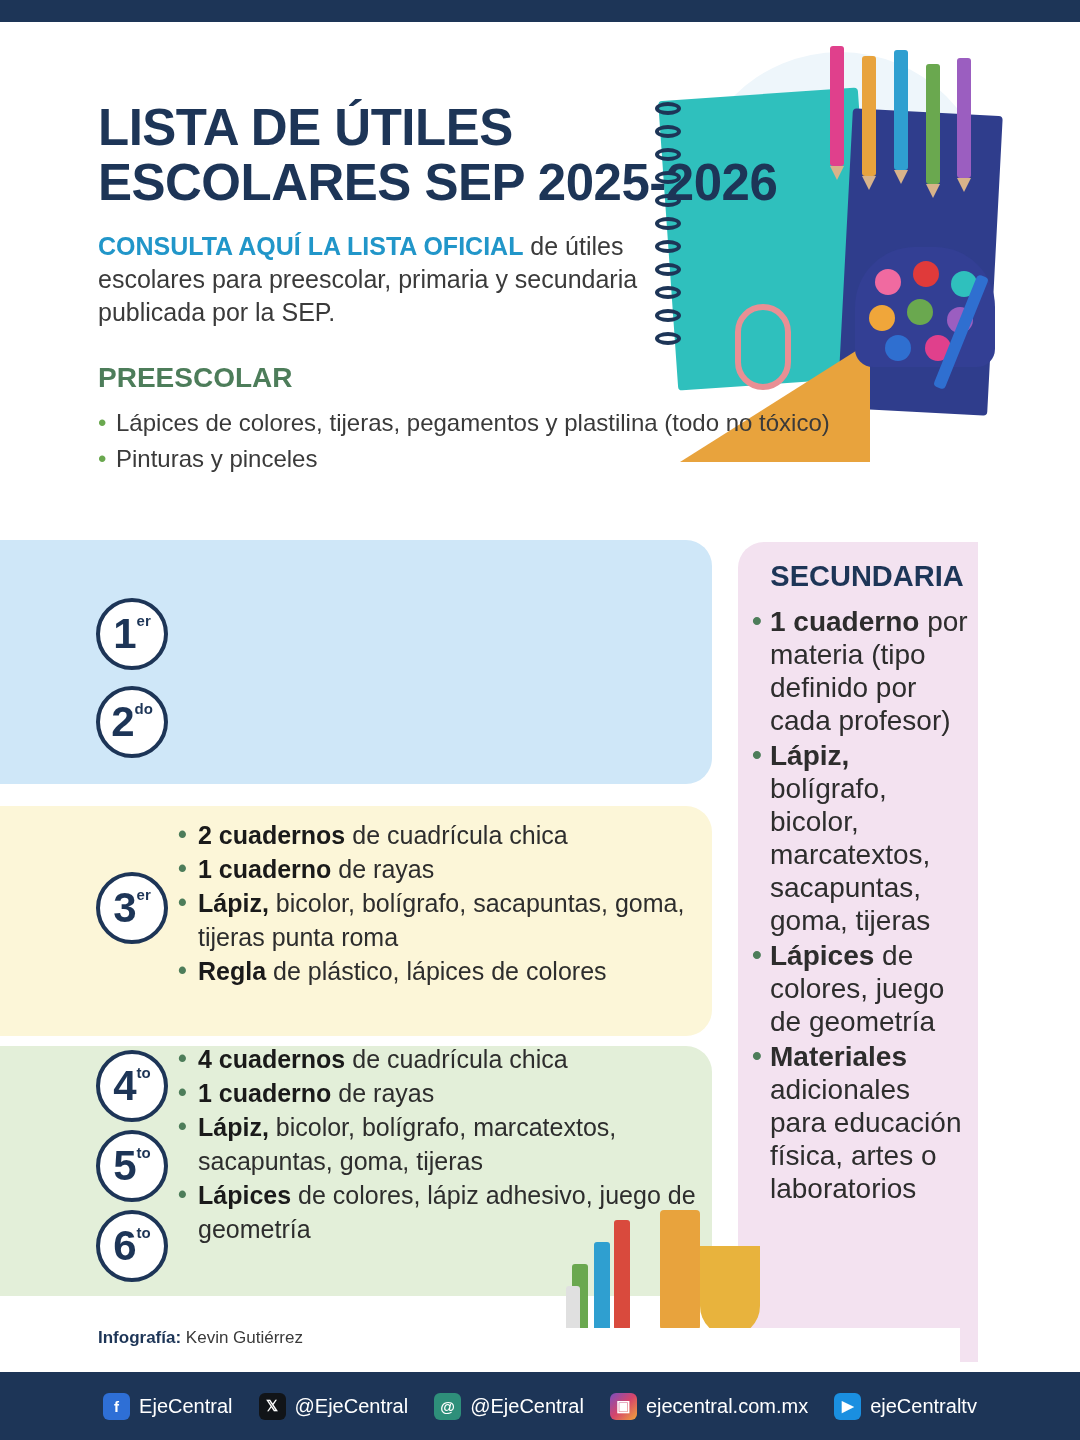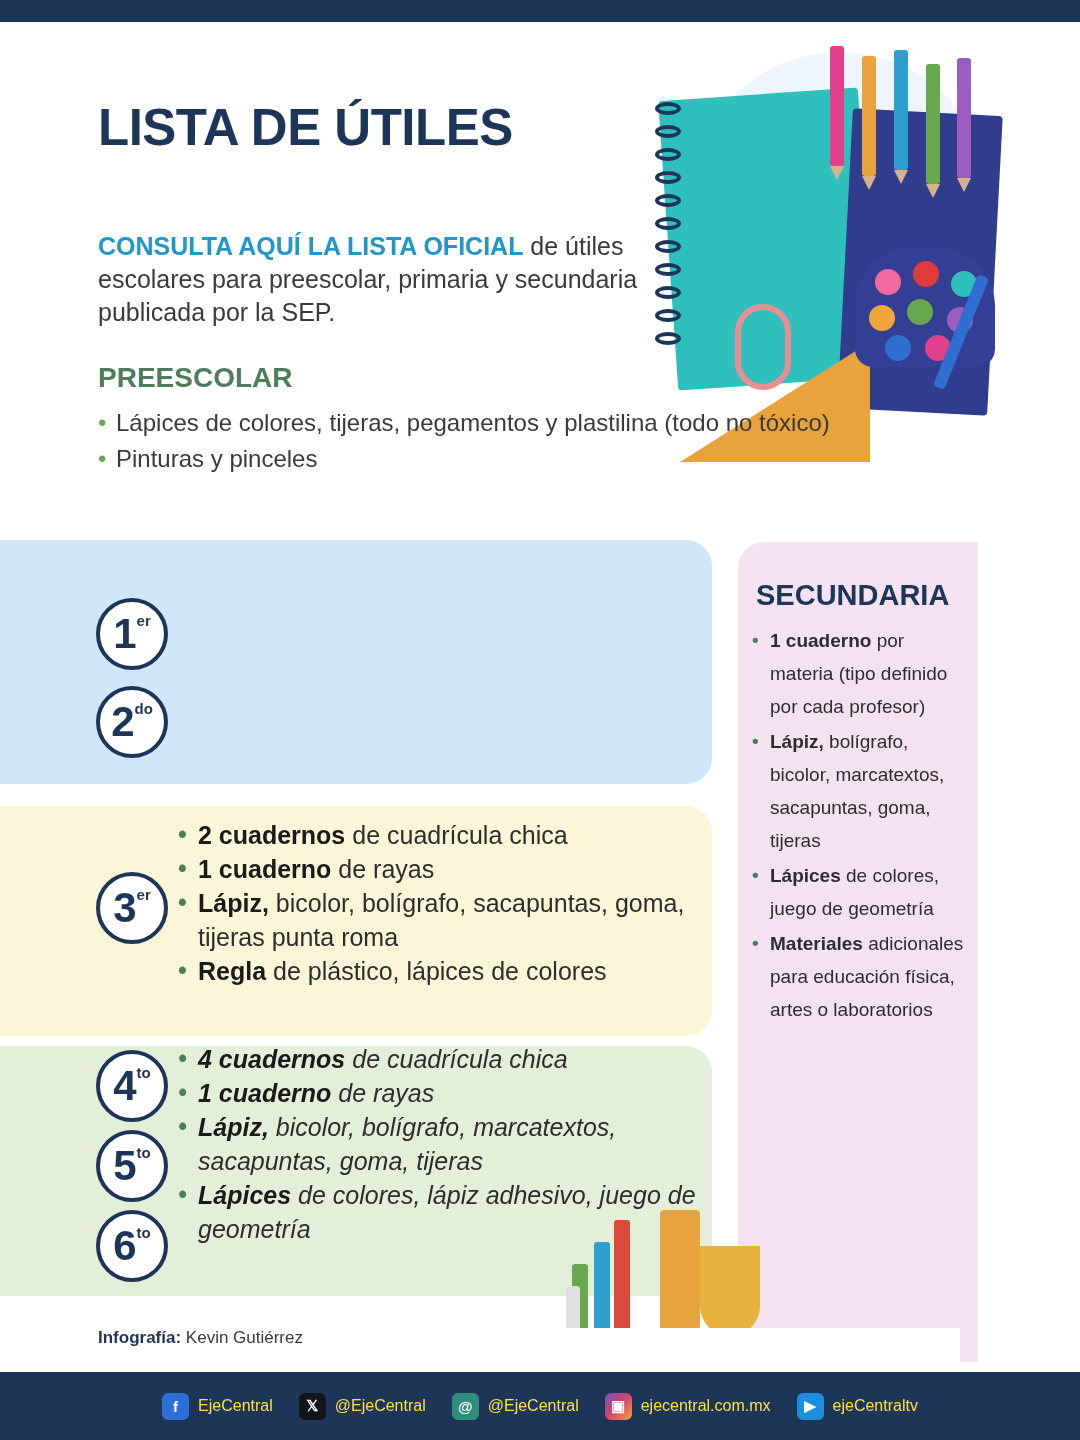--- a/index.html
+++ b/index.html
@@ -40,21 +40,21 @@
     border-radius: 6px;
     display: flex; align-items: center; justify-content: center;
     color: #fff; font-size: 15px; font-weight: bold;
     flex: none;
   }
   .fb { background: #2e6fd6; }
   .xx { background: #111418; }
   .th { background: #2e8f7a; border-radius: 50%; }
   .ig { background: linear-gradient(135deg,#7a4ec0,#d6456a,#f0a63a); }
   .yt { background: #1a8fe0; }
-  .social .label { color: #fde047; font-size: 16px; }
+  .social .label { color: #ffffff; font-size: 20px; }
 
   
   .headwrap {
     position: absolute;
     top: 22px; left: 0;
     width: 1080px;
     height: 512px;
     background: #ffffff;
   }
   .title {
@@ -258,34 +258,35 @@
   
   .secundaria {
     position: absolute;
     left: 738px; top: 8px;
     width: 240px;
     height: 820px;
     background: #f3e2f0;
     border-radius: 26px 0 0 26px;
   }
   .sec-head {
-    margin: 37px 0 12px 18px;
+    margin: 18px 0 12px 18px;
     font-size: 29px;
     font-weight: bold;
     color: #1d3557;
+    text-align: center;
   }
   .sec-list {
     margin-left: 14px;
     width: 220px;
   }
   .sec-list li {
     list-style: none;
     position: relative;
     padding-left: 18px;
-    font-size: 19px;
+    font-size: 28px;
     line-height: 33px;
     color: #2d2d2d;
     margin-bottom: 2px;
   }
   .sec-list li:before {
     content: "•";
     position: absolute; left: 0; top: -1px;
     color: #4d7d5a; font-weight: bold;
   }
 
@@ -336,20 +337,21 @@
     </div>
     <div class="art brush"></div>
     <div class="art pencil" style="left:830px;top:24px;background:#e0408c;"></div>
     <div class="art pencil" style="left:862px;top:34px;background:#e8a33d;"></div>
     <div class="art pencil" style="left:894px;top:28px;background:#2f9fd0;"></div>
     <div class="art pencil" style="left:926px;top:42px;background:#6aa84f;"></div>
     <div class="art pencil" style="left:957px;top:36px;background:#9b5ec0;"></div>
 
     <div class="title">
       <div>LISTA DE ÚTILES</div>
+      <div>ESCOLARES SEP 2025-2026</div>
     </div>
 
     <div class="subtitle">
       <b>CONSULTA AQUÍ LA LISTA OFICIAL</b><span> de útiles escolares para preescolar, primaria y secundaria publicada por la SEP.</span>
     </div>
 
     <div class="pre-head">PREESCOLAR</div>
     <ul class="pre-list">
       <li>Lápices de colores, tijeras, pegamentos y plastilina (todo no tóxico)</li>
       <li>Pinturas y pinceles</li>
@@ -394,21 +396,21 @@
         <span class="sup">to</span>
     </div>
     <div class="grade" style="left:96px; top:596px;">
       <span class="num">5</span>
         <span class="sup">to</span>
     </div>
     <div class="grade" style="left:96px; top:676px;">
       <span class="num">6</span>
         <span class="sup">to</span>
     </div>
-    <ul class="items" style="top:508px;font-style:italic;">
+    <ul class="items" style="top:508px;">
       <li><b>4 cuadernos</b><span> de cuadrícula chica</span></li>
       <li><b>1 cuaderno</b><span> de rayas</span></li>
       <li><b>Lápiz,</b><span> bicolor, bolígrafo, marcatextos, sacapuntas, goma, tijeras</span></li>
       <li><b>Lápices</b><span> de colores, lápiz adhesivo, juego de geometría</span></li>
     </ul>
 
     <div class="secundaria">
       <div class="sec-head">SECUNDARIA</div>
       <ul class="sec-list">
         <li><b>1 cuaderno</b><span> por materia (tipo definido por cada profesor)</span></li>

